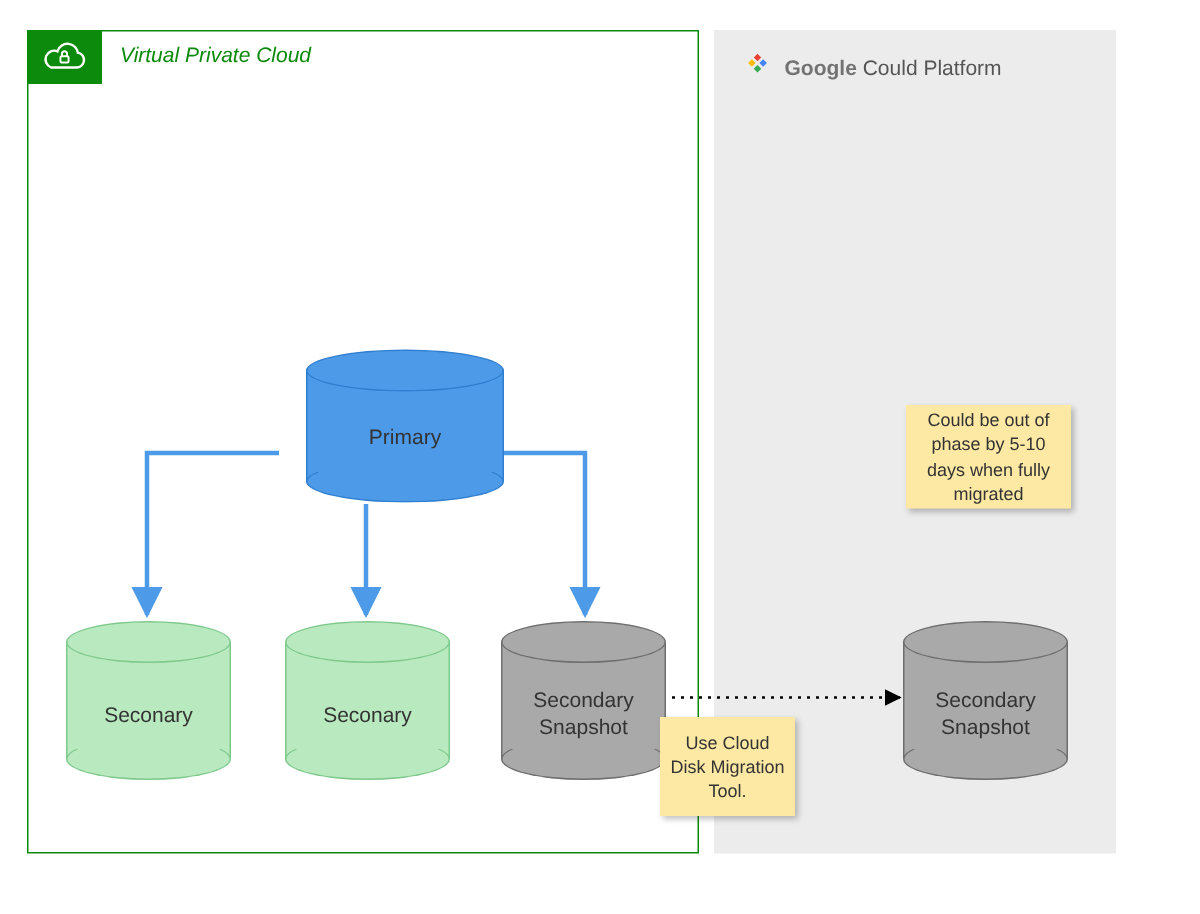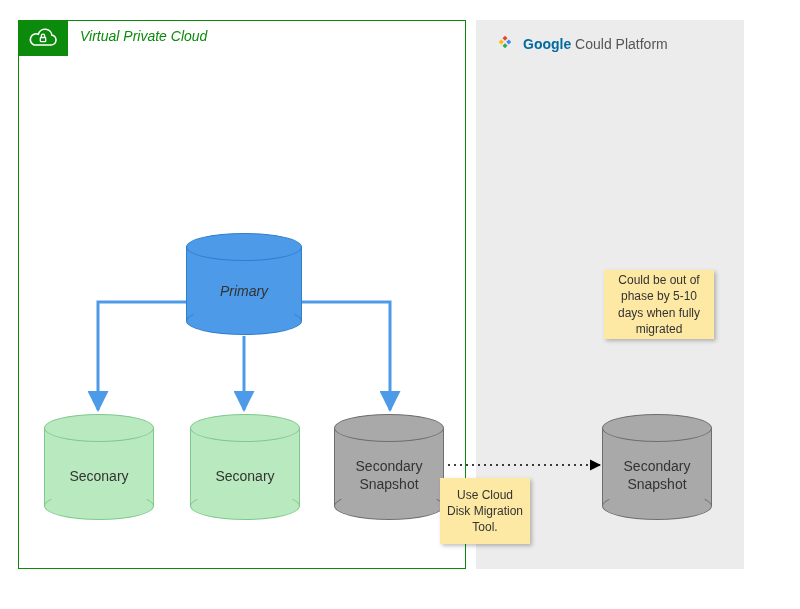--- a/index.html
+++ b/index.html
@@ -56,21 +56,21 @@
     left: 495px;
     top: 32px;
     display: flex;
     align-items: center;
     gap: 8px;
   }
   .gcp-text {
     color: #555;
     font-size: 14px;
   }
-  .gcp-text b { color: #0369a1; font-weight: 600; }
+  .gcp-text b { color: #737373; font-weight: 600; }
   .cylinder {
     position: absolute;
   }
   .cylinder .body {
     position: absolute;
     left: 0; right: 0;
     border-left: 1px solid;
     border-right: 1px solid;
   }
   .cylinder .top {
@@ -167,21 +167,21 @@
 
     <path d="M186 302 L98 302 L98 410" fill="none" stroke="#4d9be8" stroke-width="3" marker-end="url(#arrow-blue)"></path>
 
     <path d="M244 336 L244 410" fill="none" stroke="#4d9be8" stroke-width="3" marker-end="url(#arrow-blue)"></path>
 
     <path d="M302 302 L390 302 L390 410" fill="none" stroke="#4d9be8" stroke-width="3" marker-end="url(#arrow-blue)"></path>
 
     <path d="M442 465 L600 465" fill="none" stroke="#000" stroke-width="1.6" stroke-dasharray="2 4" marker-end="url(#arrow-black)"></path>
   </svg>
 
-  <div class="cylinder primary" style="left:186px; top:233px; width:116px; height:102px;font-style:italic;">
+  <div class="cylinder primary" style="left:204px; top:233px; width:132px; height:102px;">
     <div class="body" style="top:14px; bottom:14px;"></div>
     <div class="bot" style="height:28px;"></div>
     <div class="top" style="height:28px;"></div>
     <div class="cyl-label" style="top:50px;">Primary</div>
   </div>
 
   <div class="cylinder green" style="left:44px; top:414px; width:110px; height:106px;">
     <div class="body" style="top:14px; bottom:14px;"></div>
     <div class="bot" style="height:28px;"></div>
     <div class="top" style="height:28px;"></div>

